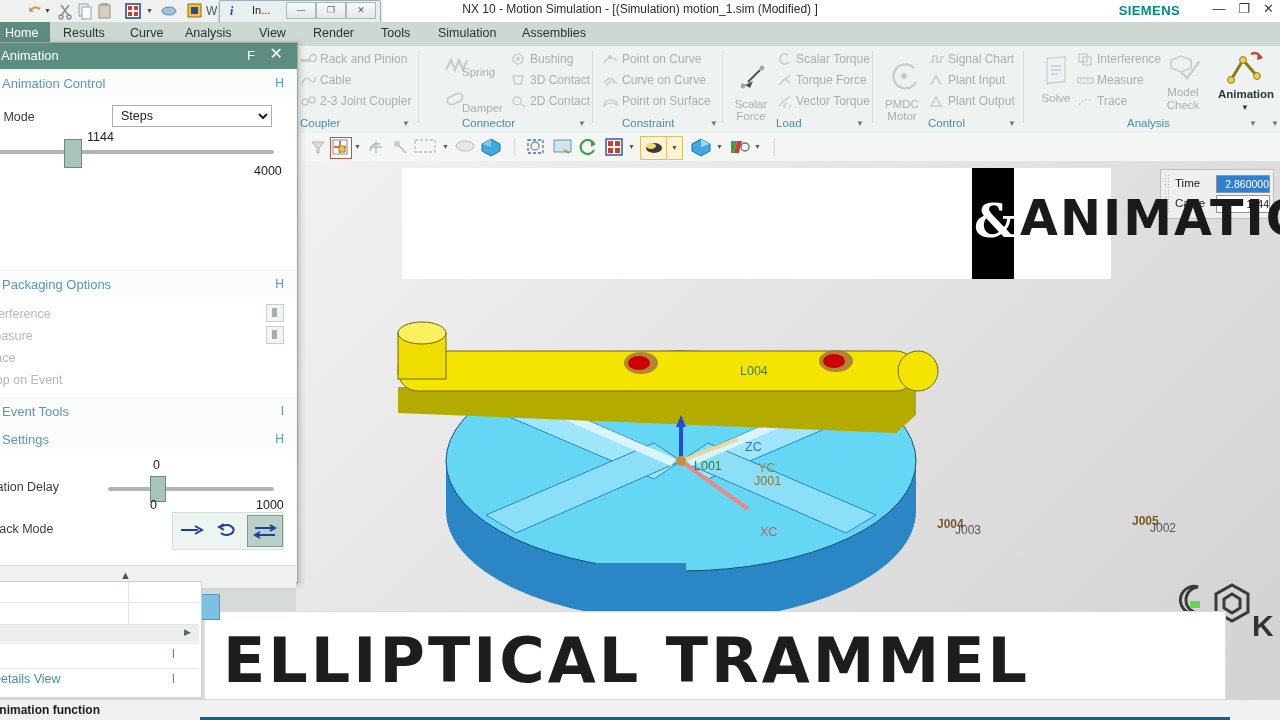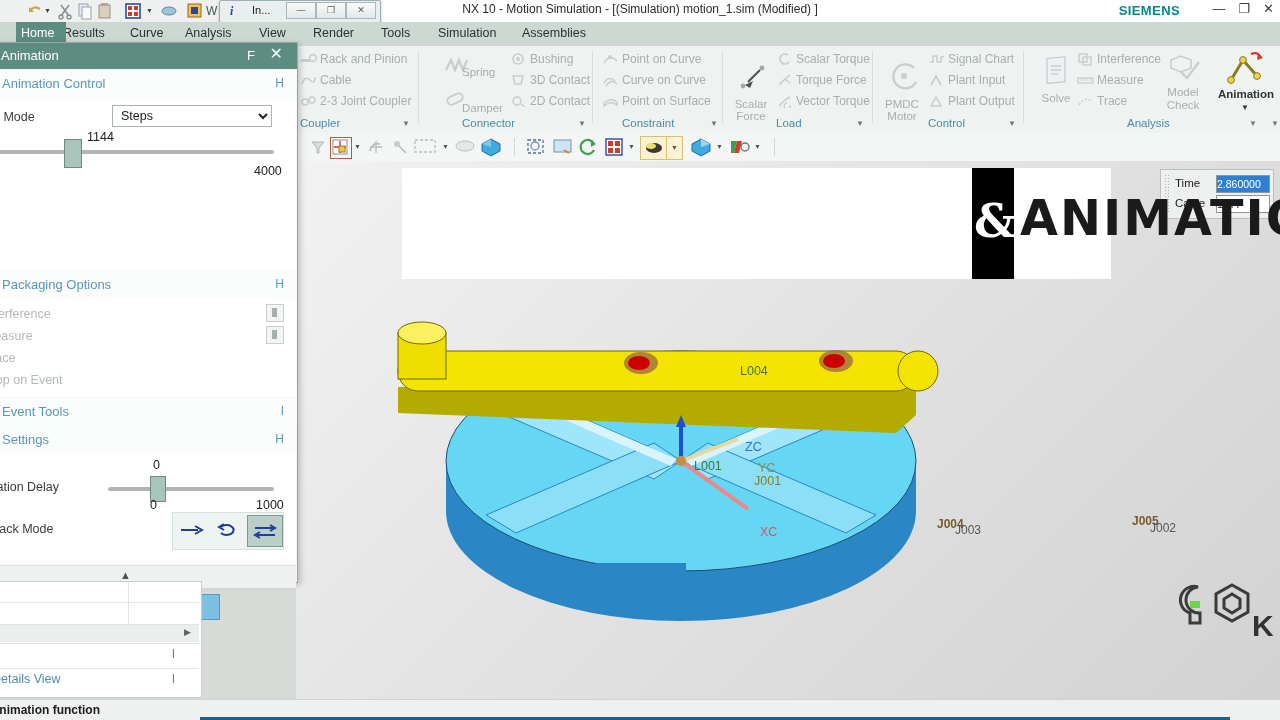--- a/index.html
+++ b/index.html
@@ -28,21 +28,21 @@
   #mini-win .mw-title{position:absolute;left:4px;top:3px;font-size:11px;color:#222;}
   #mini-win .mw-i{position:absolute;left:10px;top:3px;font-size:12px;font-style:italic;
      font-weight:bold;color:#2b4a9b;font-family:"Liberation Serif",serif;}
   #mini-win .mw-btn{position:absolute;top:1px;width:28px;height:15px;border:1px solid #a9b8bc;
      background:linear-gradient(#f7faf9,#e2e9e8);font-size:9px;color:#55595a;text-align:center;line-height:14px;}
   #mini-win .mw-under{position:absolute;left:4px;bottom:2px;width:152px;height:3px;background:#cfd9d8;}
 
   
   #menubar{left:0;top:22px;width:1280px;height:24px;background:#ccd8d1;}
   .menu-item{position:absolute;top:4px;font-size:12.5px;color:#283430;}
-  #menu-home{left:0;top:22px;width:50px;height:24px;background:#5c8d80;margin-left:16px;}
+  #menu-home{left:0;top:22px;width:50px;height:24px;background:#5c8d80;}
   #menu-home span{position:absolute;left:5px;top:4px;font-size:12.5px;color:#fff;}
   #find-box{right:152px;top:25px;width:105px;height:17px;background:#fff;border:1px solid #a9b5b0;}
   #find-box input{border:0;outline:0;width:82px;height:15px;font-size:10.5px;color:#8c8c8c;
      background:transparent;padding-left:3px;font-family:"Liberation Sans",sans-serif;}
   .mb-ic{position:absolute;top:26px;font-size:13px;color:#3f5f55;}
 
   
   #ribbon{left:0;top:46px;width:1280px;height:87px;background:#eef2f0;
      border-bottom:1px solid #c3ccc8;}
   .rib-group{position:absolute;top:0;height:87px;}
@@ -61,21 +61,21 @@
   
   #canvas{left:296px;top:161px;width:984px;height:540px;
      background:linear-gradient(135deg,#f2f2f2 0%,#e3e3e3 45%,#d2d2d2 100%);}
 
   
   #ts-box{right:6px;top:8px;width:112px;height:48px;background:#eef0ef;border:1px solid #b9c0bd;}
   #ts-box .grip{position:absolute;left:3px;top:4px;width:7px;height:40px;
      background-image:radial-gradient(#a9b0ad 40%,transparent 41%);background-size:3px 3px;}
   .ts-lab{position:absolute;left:14px;font-size:11.5px;color:#1c1c1c;}
   .ts-val{position:absolute;left:55px;width:52px;height:16px;border:1px solid #8f9694;
-     font-size:10.5px;text-align:left;line-height:16px;}
+     font-size:10.5px;text-align:right;line-height:16px;}
 
   
   #banner-top{left:106px;top:7px;width:709px;height:111px;background:#ffffff;}
   #banner-top .blk{position:absolute;left:570px;top:0;width:42px;height:111px;background:#000;}
   #banner-top .txt1{position:absolute;left:30px;top:22px;font-size:49px;letter-spacing:2px;color:#1a1a1a;
      font-family:"DejaVu Sans",sans-serif;font-weight:bold;}
   #banner-top .amp{position:absolute;left:572px;top:26px;font-size:46px;color:#fff;font-weight:bold;
      font-family:"DejaVu Serif",serif;}
   #banner-top .txt2{position:absolute;left:618px;top:22px;font-size:49px;letter-spacing:2px;color:#1a1a1a;
      font-family:"DejaVu Sans",sans-serif;font-weight:bold;}
@@ -551,20 +551,23 @@
     <svg width="100" height="50" viewBox="0 0 100 50">
       <path d="M28 8 A13 13 0 1 0 30 34 L30 44 L20 44 L20 34 A13 13 0 0 1 28 8 Z" fill="none" stroke="#3b3b3b" stroke-width="3"></path>
       <rect x="20" y="22" width="10" height="7" fill="#6ad54a"></rect>
       <path d="M62 6 L78 15 L78 33 L62 42 L46 33 L46 15 Z" fill="none" stroke="#3b3b3b" stroke-width="3"></path>
       <path d="M62 15 L70 20 L70 29 L62 34 L54 29 L54 20 Z" fill="none" stroke="#3b3b3b" stroke-width="3"></path>
     </svg>
     <span class="wk">K</span>
     
   </div>
 
+  <div class="abs" id="banner-bot">
+    <span class="txt">ELLIPTICAL TRAMMEL</span>
+  </div>
 </div>
 
 <div class="abs" id="dlg">
   <div id="dlg-title">
     <span class="t">Animation</span>
     <span class="f">F</span>
     <span class="x">✕</span>
   </div>
 
   <div class="sec-hdr" style="top:27px">

